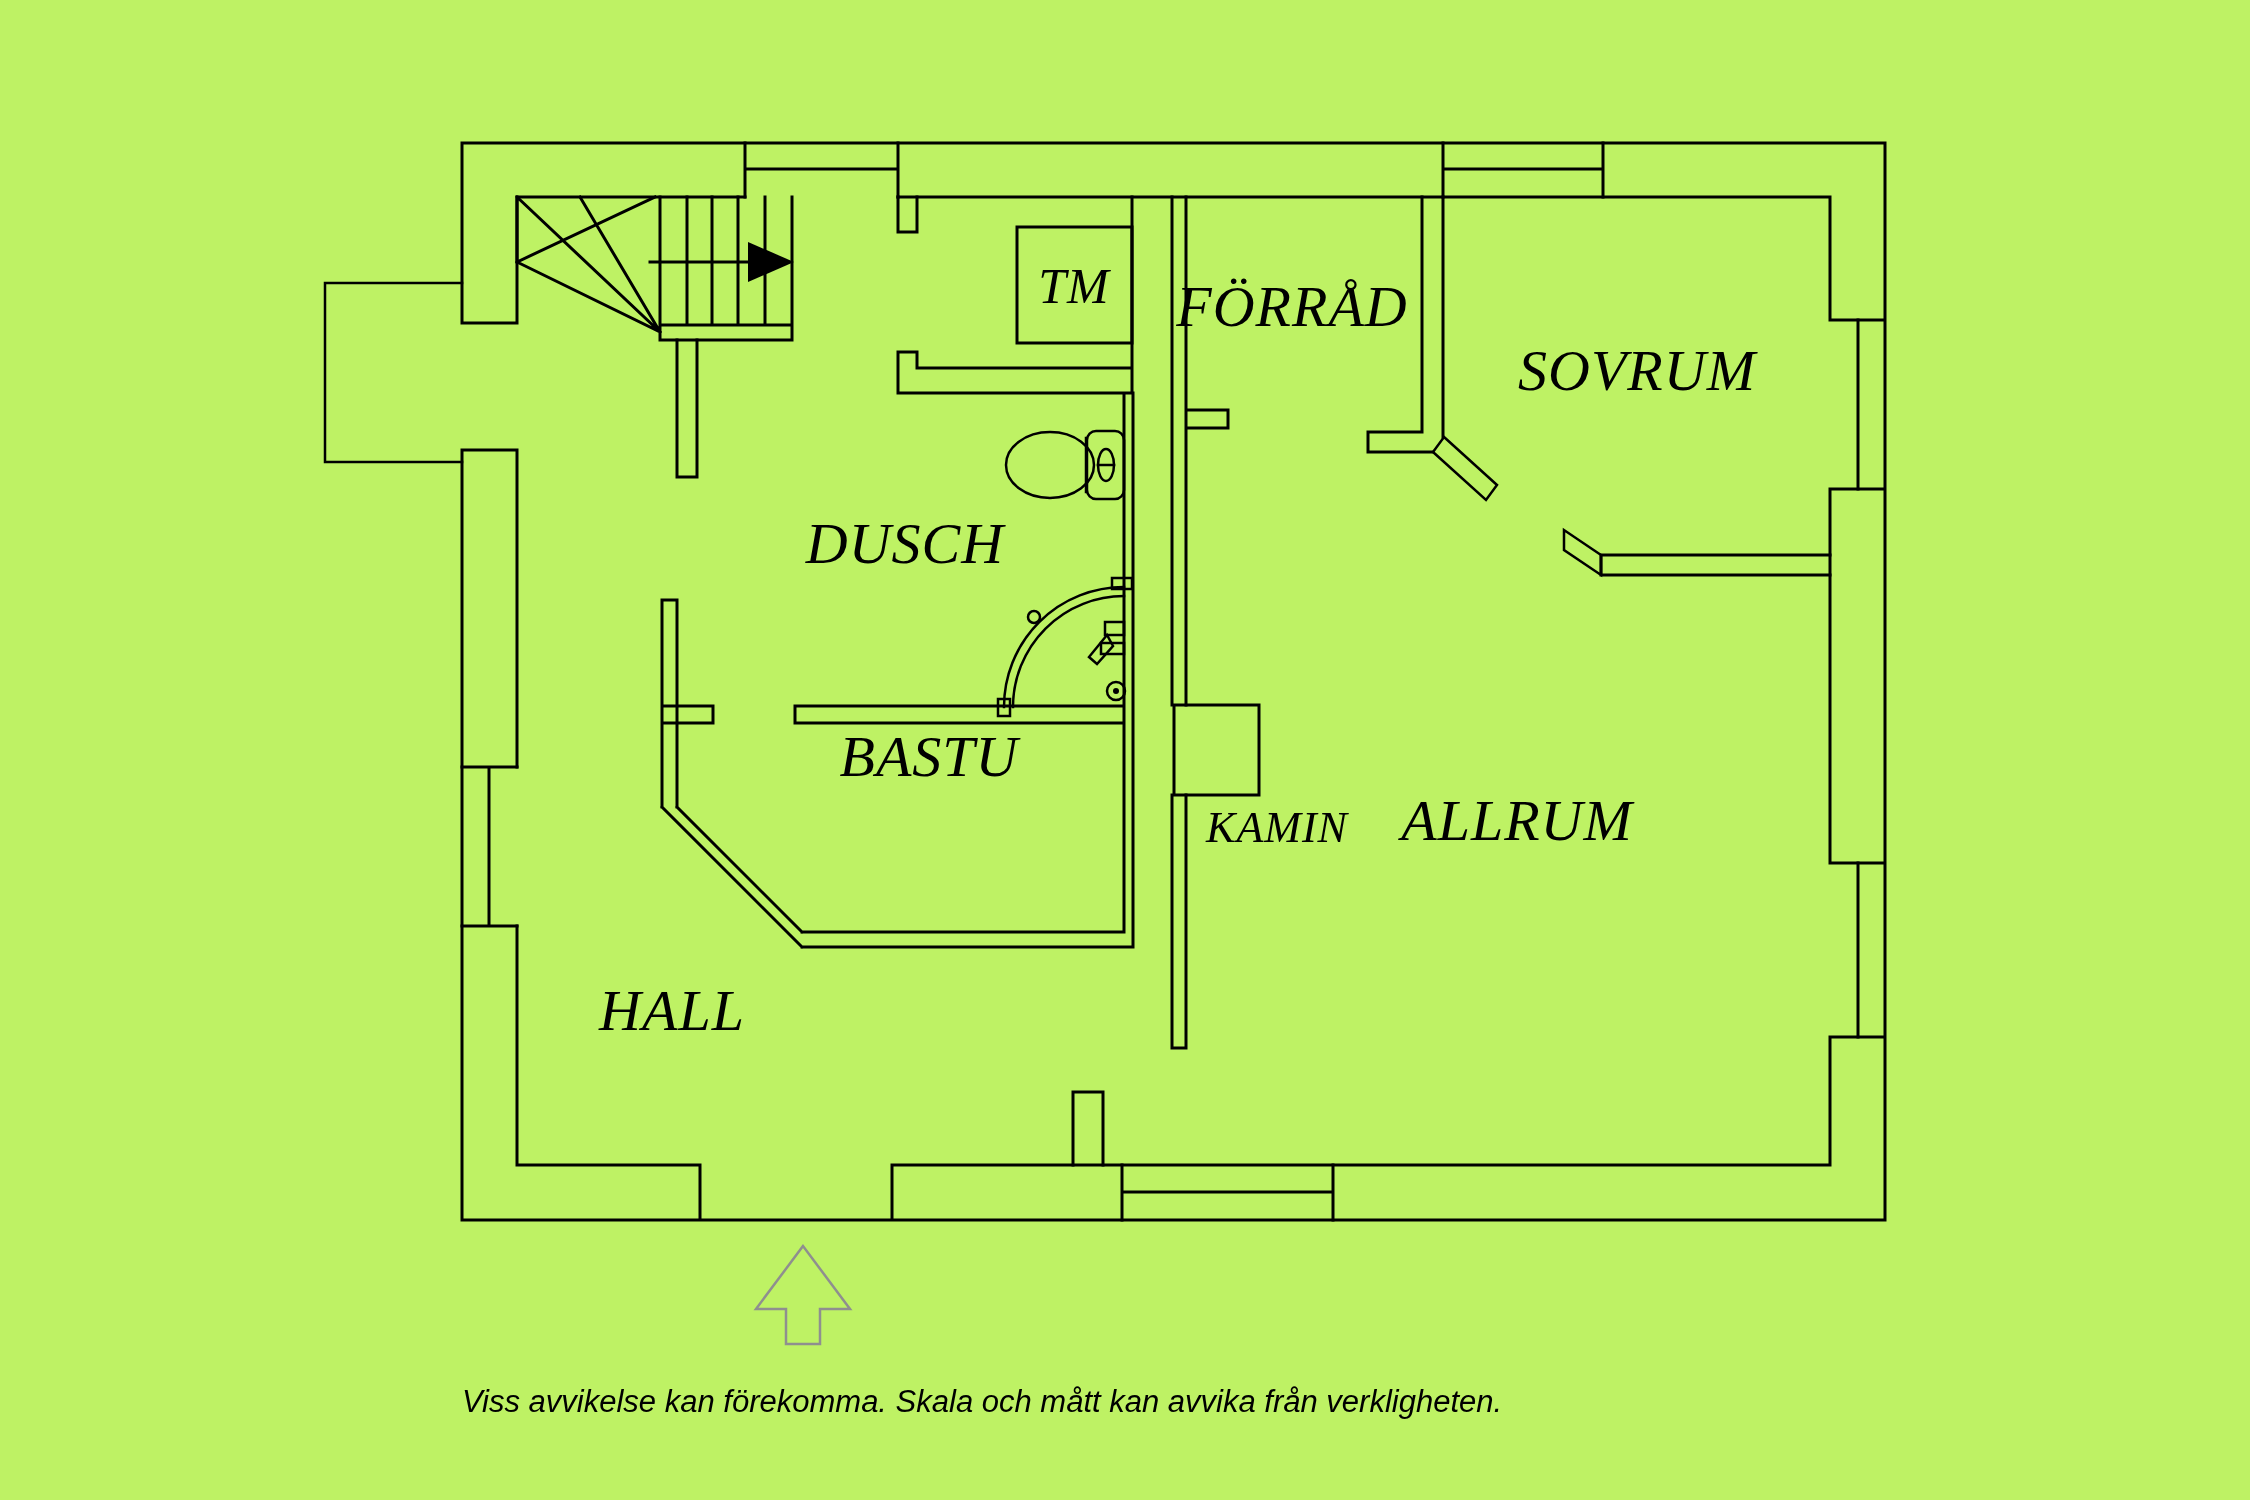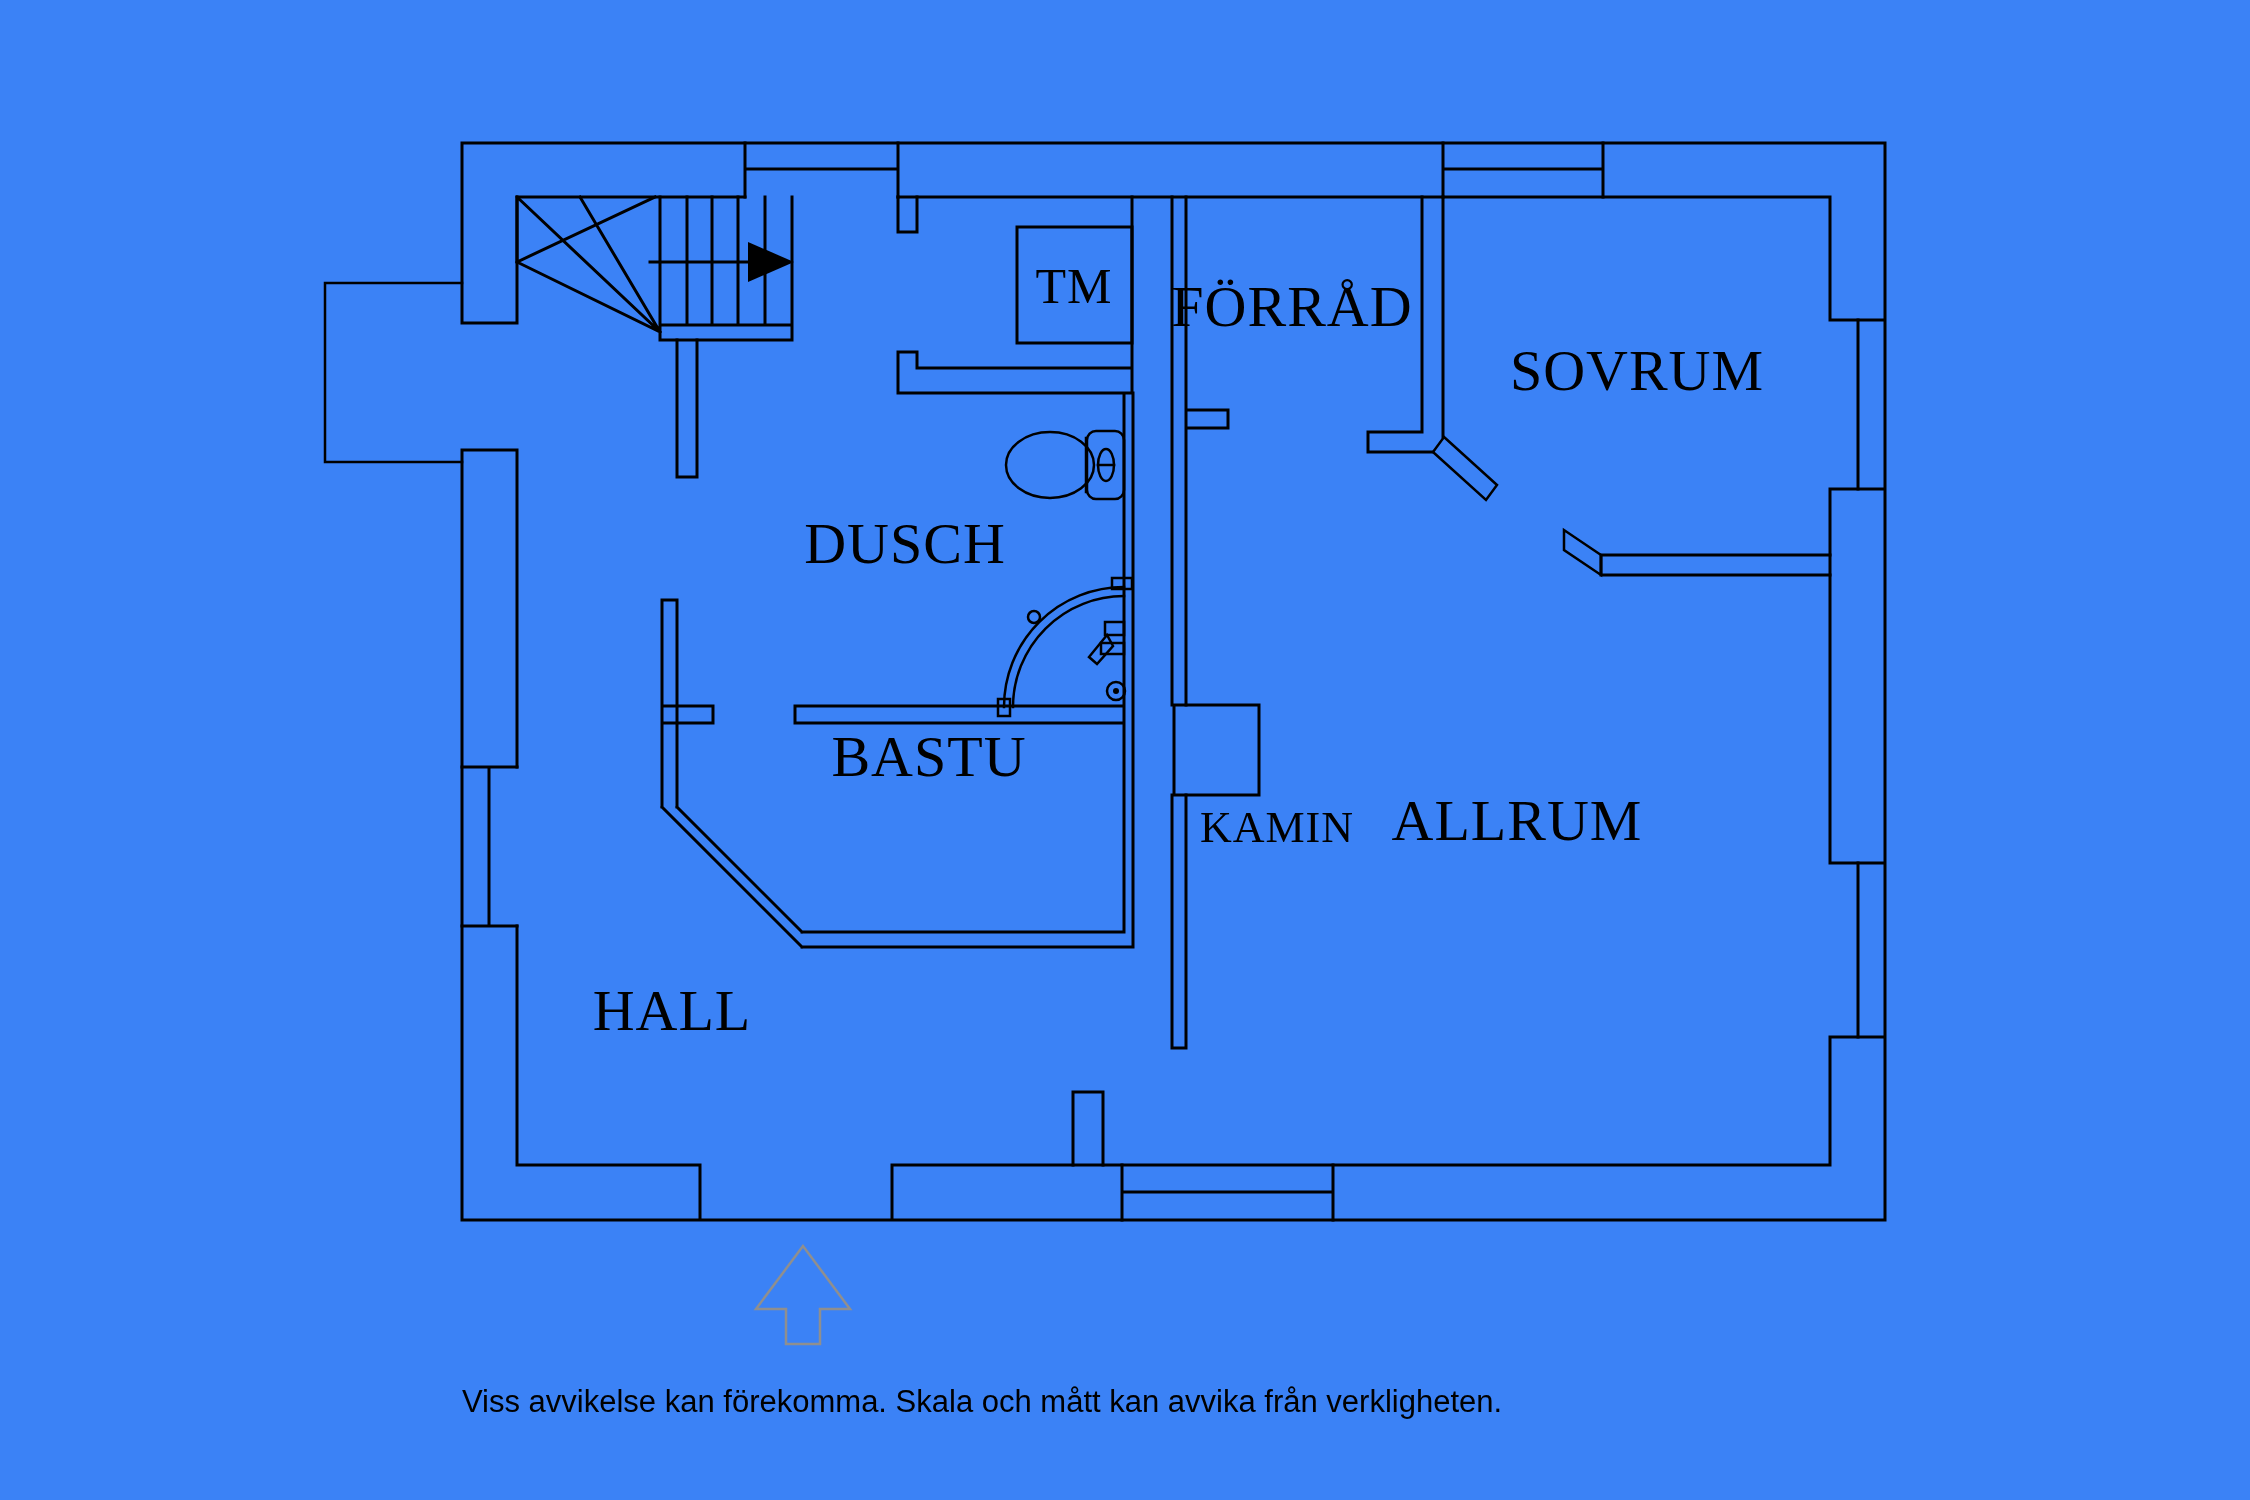--- a/index.html
+++ b/index.html
@@ -1,16 +1,16 @@
 <!DOCTYPE html>
 <html><head>
 <meta charset="utf-8">
 <style>
   html,body{margin:0;padding:0;background:#ffffff;}
-  #stage{position:relative;width:2250px;height:1500px;background:#3b82f6;overflow:hidden;}
+  #stage{position:relative;width:2250px;height:1500px;background:#bef264;overflow:hidden;font-style:italic;}
   svg{display:block;}
   .w   {stroke:#000000;stroke-width:3;fill:none;stroke-linecap:square;stroke-linejoin:miter;}
   .w2  {stroke:#000000;stroke-width:2.5;fill:none;stroke-linecap:square;}
   .fill{fill:#000000;stroke:none;}
   .gray{stroke:#8f8f8f;stroke-width:2.5;fill:none;stroke-linejoin:miter;}
   .room-label{font-family:"Liberation Serif","DejaVu Serif",serif;fill:#000;letter-spacing:1px;}
   .fs-big{font-size:58px;}
   .fs-mid{font-size:50px;}
   .fs-sm {font-size:44px;}
   .disclaimer{font-family:"Liberation Sans","DejaVu Sans",sans-serif;font-size:31px;fill:#000;}

